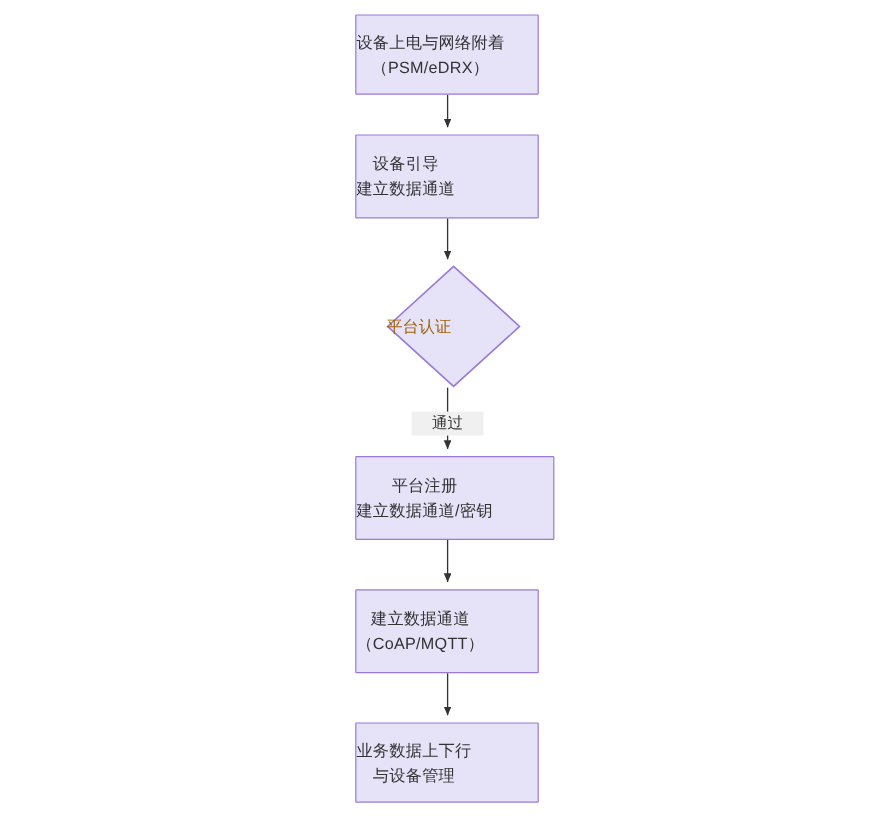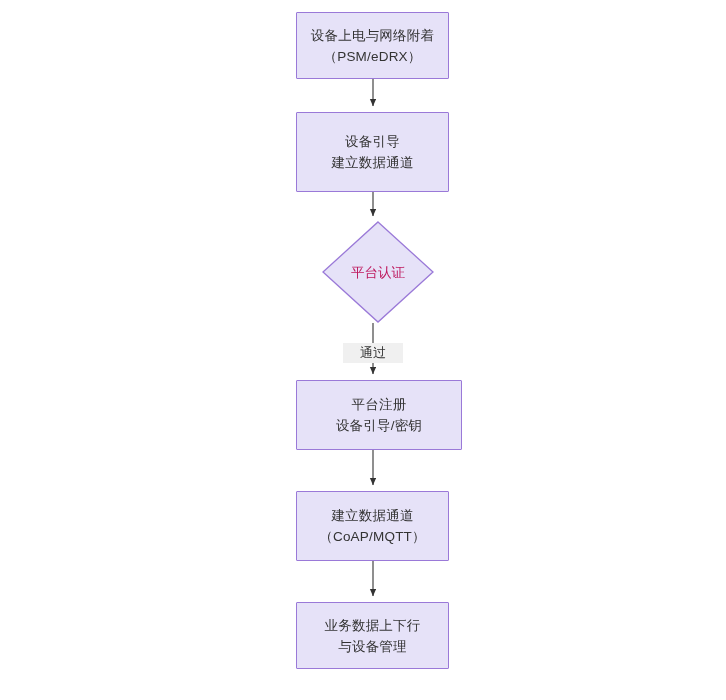--- a/index.html
+++ b/index.html
@@ -26,21 +26,21 @@
     top: 0;
     width: 726px;
     height: 700px;
     pointer-events: none;
   }
   .node {
     position: absolute;
     box-sizing: border-box;
     display: flex;
     align-items: center;
-    justify-content: center;
+    justify-content: flex-start;
     text-align: center;
   }
   .node-process {
     background: #e6e2f8;
     border: 1.3px solid #9a79d8;
     border-radius: 1px;
   }
   .node-label {
     font-size: 13.5px;
     line-height: 21px;
@@ -57,21 +57,21 @@
     left: 0;
     top: 0;
     width: 100%;
     height: 100%;
   }
   .diamond-label {
     position: relative;
     z-index: 2;
     font-size: 13.5px;
     line-height: 21px;
-    color: #be185d;
+    color: #a16207;
   }
   .edge-label {
     position: absolute;
     background: #f0f0f0;
     color: #333333;
     font-size: 13px;
     line-height: 18px;
     padding: 1px 17px;
     transform: translate(-50%, -50%);
     white-space: nowrap;
@@ -107,37 +107,37 @@
 
     <g>
       <line x1="373" y1="561" x2="373" y2="596" stroke="#333333" stroke-width="1.1" marker-end="url(#arrowhead)"></line>
     </g>
   </svg>
 
   <div class="node node-process" style="left:296px; top:12px; width:153px; height:67px;">
     <div class="node-label"><span>设备上电与网络附着</span><br><span>（PSM/eDRX）</span></div>
   </div>
 
-  <div class="node node-process" style="left:296px; top:112px; width:153px; height:80px;">
+  <div class="node node-process" style="left:296px; top:112px; width:153px; height:70px;">
     <div class="node-label"><span>设备引导</span><br><span>建立数据通道</span></div>
   </div>
 
   <div class="node node-decision" style="left:322px; top:221px; width:112px; height:102px;">
     <svg class="diamond-shape" viewBox="0 0 112 102" preserveAspectRatio="none">
       <polygon points="56,1 111,51 56,101 1,51" fill="#e6e2f8" stroke="#9a79d8" stroke-width="1.3"></polygon>
     </svg>
     <div class="diamond-label">平台认证</div>
   </div>
 
   <div class="edge-label" style="left:373px; top:353px;">
     <span>通过</span>
   </div>
 
   <div class="node node-process" style="left:296px; top:380px; width:166px; height:70px;">
-    <div class="node-label"><span>平台注册</span><br><span>设备引导/密钥</span></div>
+    <div class="node-label"><span>平台注册</span><br><span>建立数据通道/密钥</span></div>
   </div>
 
   <div class="node node-process" style="left:296px; top:491px; width:153px; height:70px;">
     <div class="node-label"><span>建立数据通道</span><br><span>（CoAP/MQTT）</span></div>
   </div>
 
   <div class="node node-process" style="left:296px; top:602px; width:153px; height:67px;">
     <div class="node-label"><span>业务数据上下行</span><br><span>与设备管理</span></div>
   </div>
 

